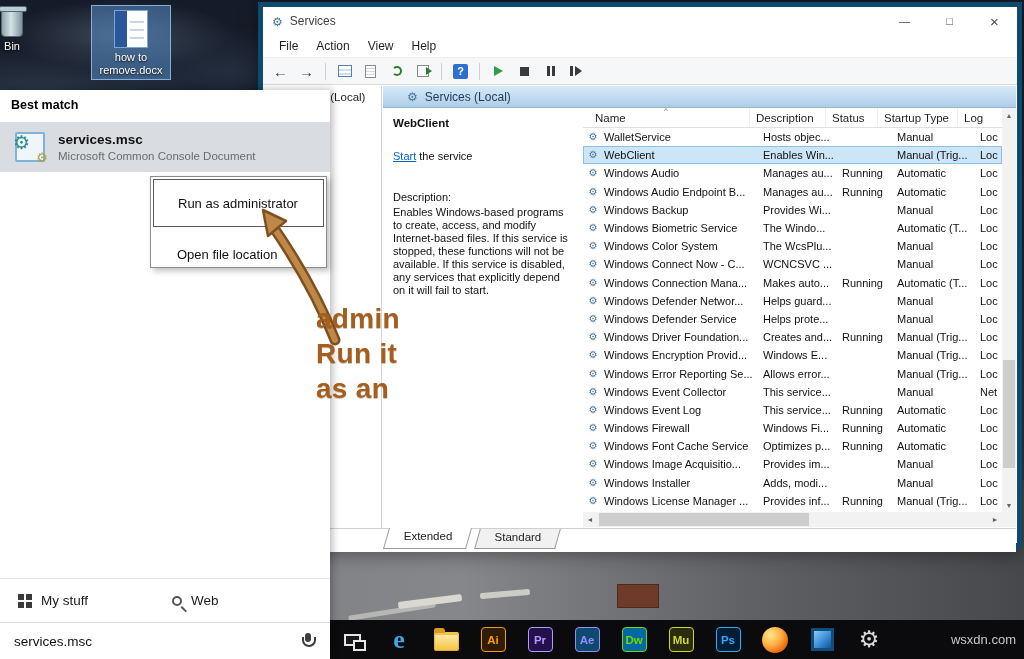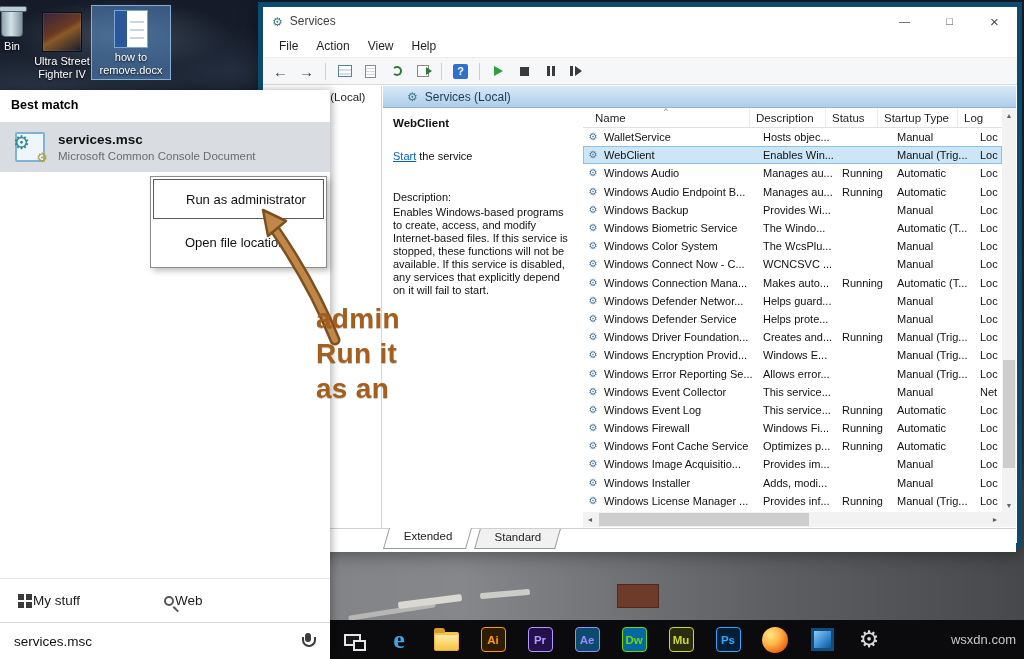--- a/index.html
+++ b/index.html
@@ -114,25 +114,25 @@
   .mmc-icon{width:36px;height:36px;margin-left:12px;position:relative;flex:0 0 36px;}
   .mmc-icon::before{content:'';position:absolute;left:3px;top:3px;right:3px;bottom:3px;border:2px solid #7fb2d9;background:#eef6fc;border-radius:2px;}
   .mmc-g1{position:absolute;left:1px;top:4px;font-size:19px;line-height:1;color:#2e8b8b;}
   .mmc-g1::before{content:"⚙";}
   .mmc-g2{position:absolute;right:0;bottom:1px;font-size:13px;line-height:1;color:#b0a23c;}
   .mmc-g2::before{content:"⚙";}
   .result-text{margin-left:10px;}
   .result-title{font-size:13.5px;font-weight:bold;color:#111;}
   .result-sub{font-size:11.5px;color:#6b6b6b;margin-top:3px;}
   .context-menu{position:absolute;left:150px;top:86px;width:177px;height:92px;background:#fff;border:1px solid #8c8c8c;box-shadow:3px 3px 6px rgba(0,0,0,.25);z-index:2;padding:2px;}
-  .cm-item{height:40px;display:flex;align-items:center;padding-left:32px;font-size:13px;color:#111;}
+  .cm-item{height:48px;display:flex;align-items:center;padding-left:24px;font-size:13px;color:#111;}
   .cm-item.focused{border:1px solid #5a5a5a;}
   .cm-item + .cm-item{margin-top:3px;}
   .sp-footer{position:absolute;left:0;bottom:37px;width:100%;height:44px;border-top:1px solid #e4e4e4;display:flex;align-items:center;}
-  .footer-btn{display:flex;align-items:center;gap:1px;padding-left:18px;font-size:13.5px;}
+  .footer-btn{display:flex;align-items:center;gap:9px;padding-left:18px;font-size:13.5px;}
   .footer-btn.web{margin-left:66px;}
   .grid-icon{width:14px;height:14px;position:relative;}
   .grid-icon::before{content:'';position:absolute;width:6px;height:6px;background:#3a3a3a;box-shadow:8px 0 0 #3a3a3a,0 8px 0 #3a3a3a,8px 8px 0 #3a3a3a;}
   .search-glass{width:10px;height:10px;border:2px solid #555;border-radius:50%;position:relative;}
   .search-glass::after{content:'';position:absolute;left:8px;top:8px;width:7px;height:2px;background:#555;transform:rotate(45deg);transform-origin:0 0;}
   .sp-search{position:absolute;left:0;bottom:0;width:100%;height:37px;background:#fff;border-top:1px solid #dadada;display:flex;align-items:center;padding:0 12px;}
   .search-input{flex:1;border:none;outline:none;font-size:13.5px;color:#111;font-family:inherit;background:transparent;}
   .mic-icon{width:12px;height:16px;position:relative;margin-right:4px;}
   .mic-icon::before{content:'';position:absolute;left:3px;top:0;width:6px;height:9px;background:#3c3c3c;border-radius:3px;}
   .mic-icon::after{content:'';position:absolute;left:0;top:4px;width:10px;height:8px;border:2px solid #3c3c3c;border-top:none;border-radius:0 0 7px 7px;}
@@ -169,24 +169,20 @@
     <div class="lane l1"></div>
     <div class="lane l2"></div>
     <div class="lane l3"></div>
   </div>
   <div class="brown-box"></div>
 
   <div class="desk-icon di-bin">
     <div class="bin-shape"></div>
     <div>Bin</div>
   </div>
-  <div class="desk-icon di-usf">
-    <div class="usf-shape"></div>
-    <div>Ultra Street Fighter IV</div>
-  </div>
   <div class="desk-icon di-docx">
     <div class="docx-shape">
       <div class="docx-band"></div>
       <div class="docx-page"></div>
     </div>
     <div>how to remove.docx</div>
   </div>
 
   <div class="win">
     <div class="titlebar">

